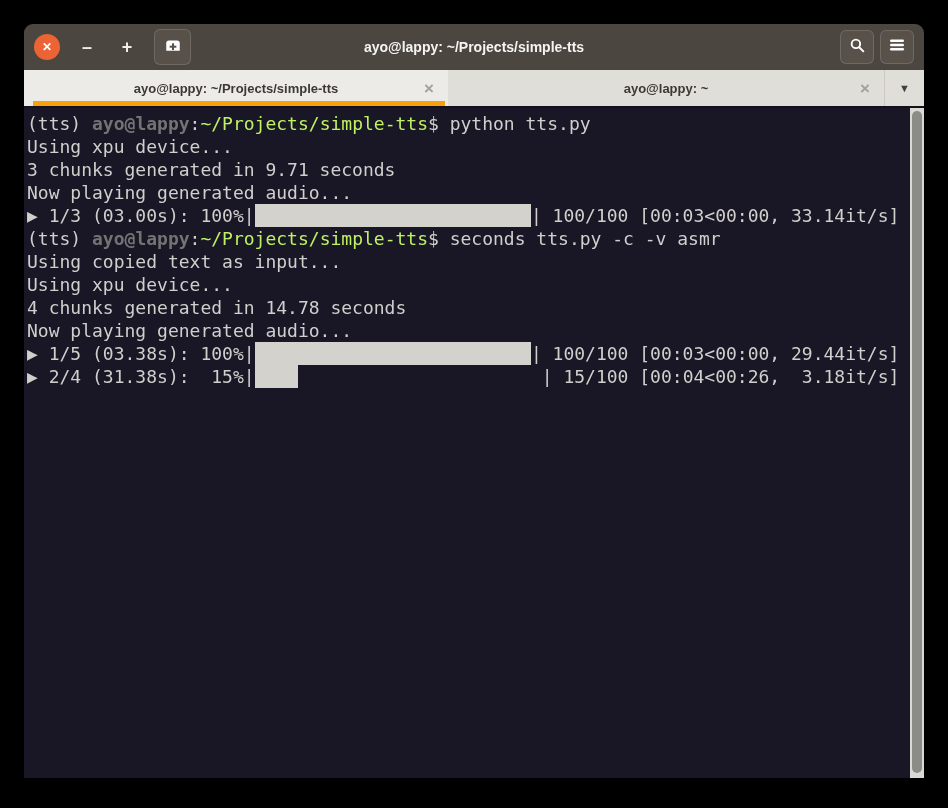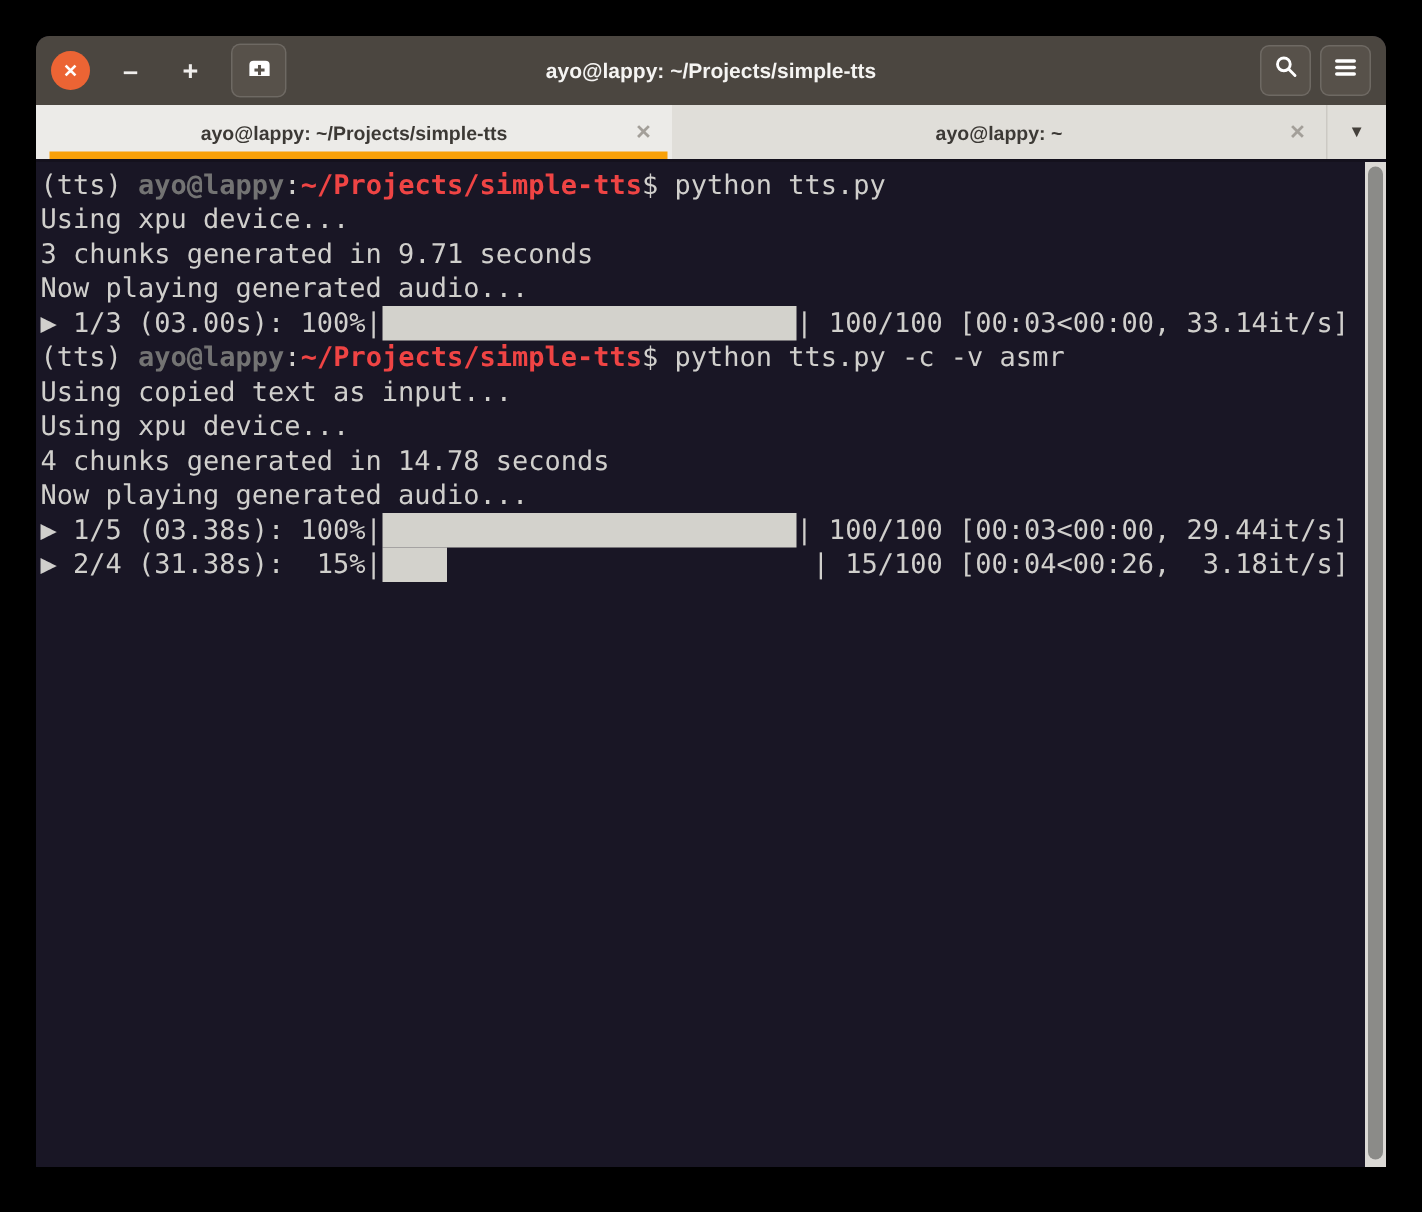--- a/index.html
+++ b/index.html
@@ -43,21 +43,21 @@
   .dd-arrow { color:#44403b; font-size:11px; }
 
   
   .terminal { position:absolute; top:84px; left:0; right:0; bottom:0;
               background:#191625; }
   .lines { padding:4px 0 0 3px;
            font-family:"DejaVu Sans Mono", monospace; font-size:18px;
            line-height:23px; color:#d0cfcc; }
   .tline { height:23px; white-space:pre; }
   .c-green { color:#737373; font-weight:bold; }
-  .c-blue  { color:#ef4444; font-weight:bold; }
+  .c-blue  { color:#bef264; font-weight:normal; }
   .bar { display:inline-block; height:23px; vertical-align:top; position:relative; }
   .fill { position:absolute; left:0; top:0; bottom:0; background:#d3d2cc; }
 
   
   .scrollbar { position:absolute; top:0; right:0; bottom:0; width:14px;
                background:#dbd9d5; }
   .thumb { position:absolute; left:2px; width:10px; top:3px; bottom:5px;
            border-radius:5px; background:#8b8b88; }
 </style>
 </head>
@@ -122,21 +122,21 @@
     </div>
   </div>
 
   <div class="terminal">
     <div class="lines">
         <div class="tline"><span>(tts) </span><span class="c-green">ayo@lappy</span><span>:</span><span class="c-blue">~/Projects/simple-tts</span><span>$ python tts.py</span></div>
         <div class="tline"><span>Using xpu device...</span></div>
         <div class="tline"><span>3 chunks generated in 9.71 seconds</span></div>
         <div class="tline"><span>Now playing generated audio...</span></div>
         <div class="tline"><span>▶ 1/3 (03.00s): 100%|</span><span class="bar" style="width: 25.5ch;"><span class="fill" style="width: 100%;"></span></span><span>| 100/100 [00:03&lt;00:00, 33.14it/s]</span></div>
-        <div class="tline"><span>(tts) </span><span class="c-green">ayo@lappy</span><span>:</span><span class="c-blue">~/Projects/simple-tts</span><span>$ python tts.py -c -v asmr</span></div>
+        <div class="tline"><span>(tts) </span><span class="c-green">ayo@lappy</span><span>:</span><span class="c-blue">~/Projects/simple-tts</span><span>$ seconds tts.py -c -v asmr</span></div>
         <div class="tline"><span>Using copied text as input...</span></div>
         <div class="tline"><span>Using xpu device...</span></div>
         <div class="tline"><span>4 chunks generated in 14.78 seconds</span></div>
         <div class="tline"><span>Now playing generated audio...</span></div>
         <div class="tline"><span>▶ 1/5 (03.38s): 100%|</span><span class="bar" style="width: 25.5ch;"><span class="fill" style="width: 100%;"></span></span><span>| 100/100 [00:03&lt;00:00, 29.44it/s]</span></div>
         <div class="tline"><span>▶ 2/4 (31.38s):  15%|</span><span class="bar" style="width: 26.5ch;"><span class="fill" style="width: 15%;"></span></span><span>| 15/100 [00:04&lt;00:26,  3.18it/s]</span></div>
       </div>
     <div class="scrollbar">
       <div class="thumb"></div>
     </div>

